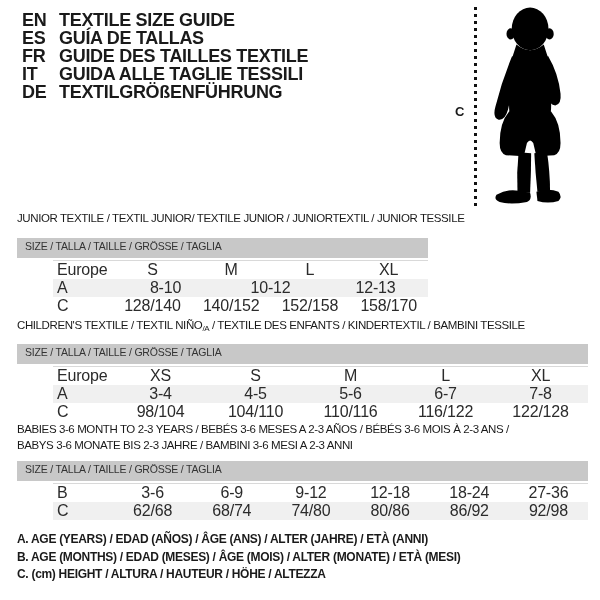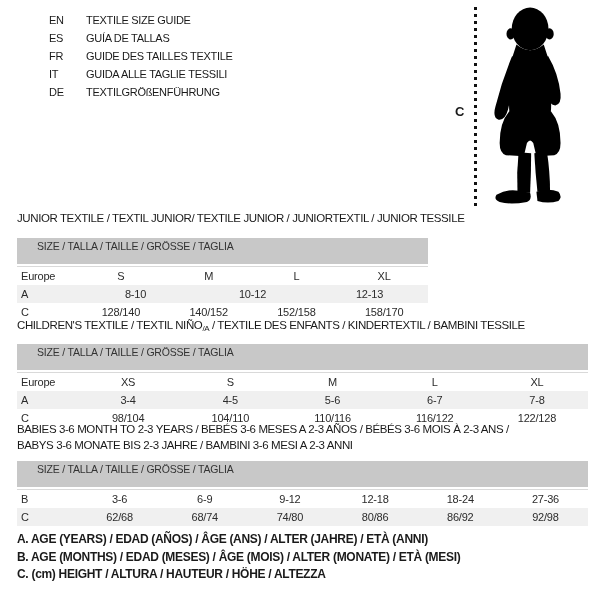--- a/index.html
+++ b/index.html
@@ -2,41 +2,41 @@
 <html><head>
 <meta charset="utf-8">
 <style>
   html,body{margin:0;padding:0;background:#fff;}
   .sheet{
     position:relative;width:600px;height:600px;background:#ffffff;
     font-family:"Liberation Sans",sans-serif;color:#1a1a1a;overflow:hidden;
   }
   
   .lang{position:absolute;left:22px;top:11px;}
-  .lang-row{display:flex;height:18px;line-height:18px;font-weight:normal;font-size:11px;letter-spacing:-0.3px;margin-left:27px;}
+  .lang-row{display:flex;height:18px;line-height:18px;font-weight:bold;font-size:18px;letter-spacing:-0.3px;}
   .lang-code{width:37px;flex:0 0 37px;}
   
   .fig-line{position:absolute;left:474px;top:7px;width:3px;height:201px;
     background:repeating-linear-gradient(to bottom,#111 0 3px,transparent 3px 7px);}
   .fig-c{position:absolute;left:455px;top:104px;font-weight:bold;font-size:13px;}
   .baby{position:absolute;left:486px;top:5px;width:84px;height:203px;}
   .baby svg{width:100%;height:100%;}
   
   .tbl-title{position:absolute;left:17px;font-weight:normal;font-size:11.5px;letter-spacing:-0.4px;white-space:nowrap;}
   #junior-title{top:212px;}
   #children-title{top:319px;}
   #babies-title{top:421px;line-height:16px;white-space:normal;width:560px;}
   .title-sub{font-size:8px;vertical-align:-2px;}
   .table{position:absolute;left:17px;}
   #junior-table{top:238px;width:411px;}
   #children-table{top:344px;width:571px;}
   #babies-table{top:461px;width:571px;}
-  .bar{height:26px;line-height:16px;background:#c8c8c8;font-size:10.5px;color:#333;
-    padding-left:20px;margin-bottom:2px;letter-spacing:-0.2px;}
-  .trow{display:flex;height:18px;line-height:18px;font-size:11px;color:#2b2b2b;letter-spacing:-0.2px;}
+  .bar{height:20px;line-height:16px;background:#c8c8c8;font-size:10.5px;color:#333;
+    padding-left:8px;margin-bottom:2px;letter-spacing:-0.2px;}
+  .trow{display:flex;height:18px;line-height:18px;font-size:16px;color:#2b2b2b;letter-spacing:-0.2px;margin-left:36px;}
   .trow.first{border-top:1px solid #d9d9d9;}
   .trow.alt{background:#f0f0f0;}
   .tcell{flex:1;text-align:center;}
   .tcell.label{flex:0 0 56px;text-align:left;padding-left:4px;}
   
   .legend{position:absolute;left:17px;top:531px;font-weight:bold;font-size:12px;
     letter-spacing:-0.3px;line-height:17.5px;}
 </style>
 </head>
 <body>

